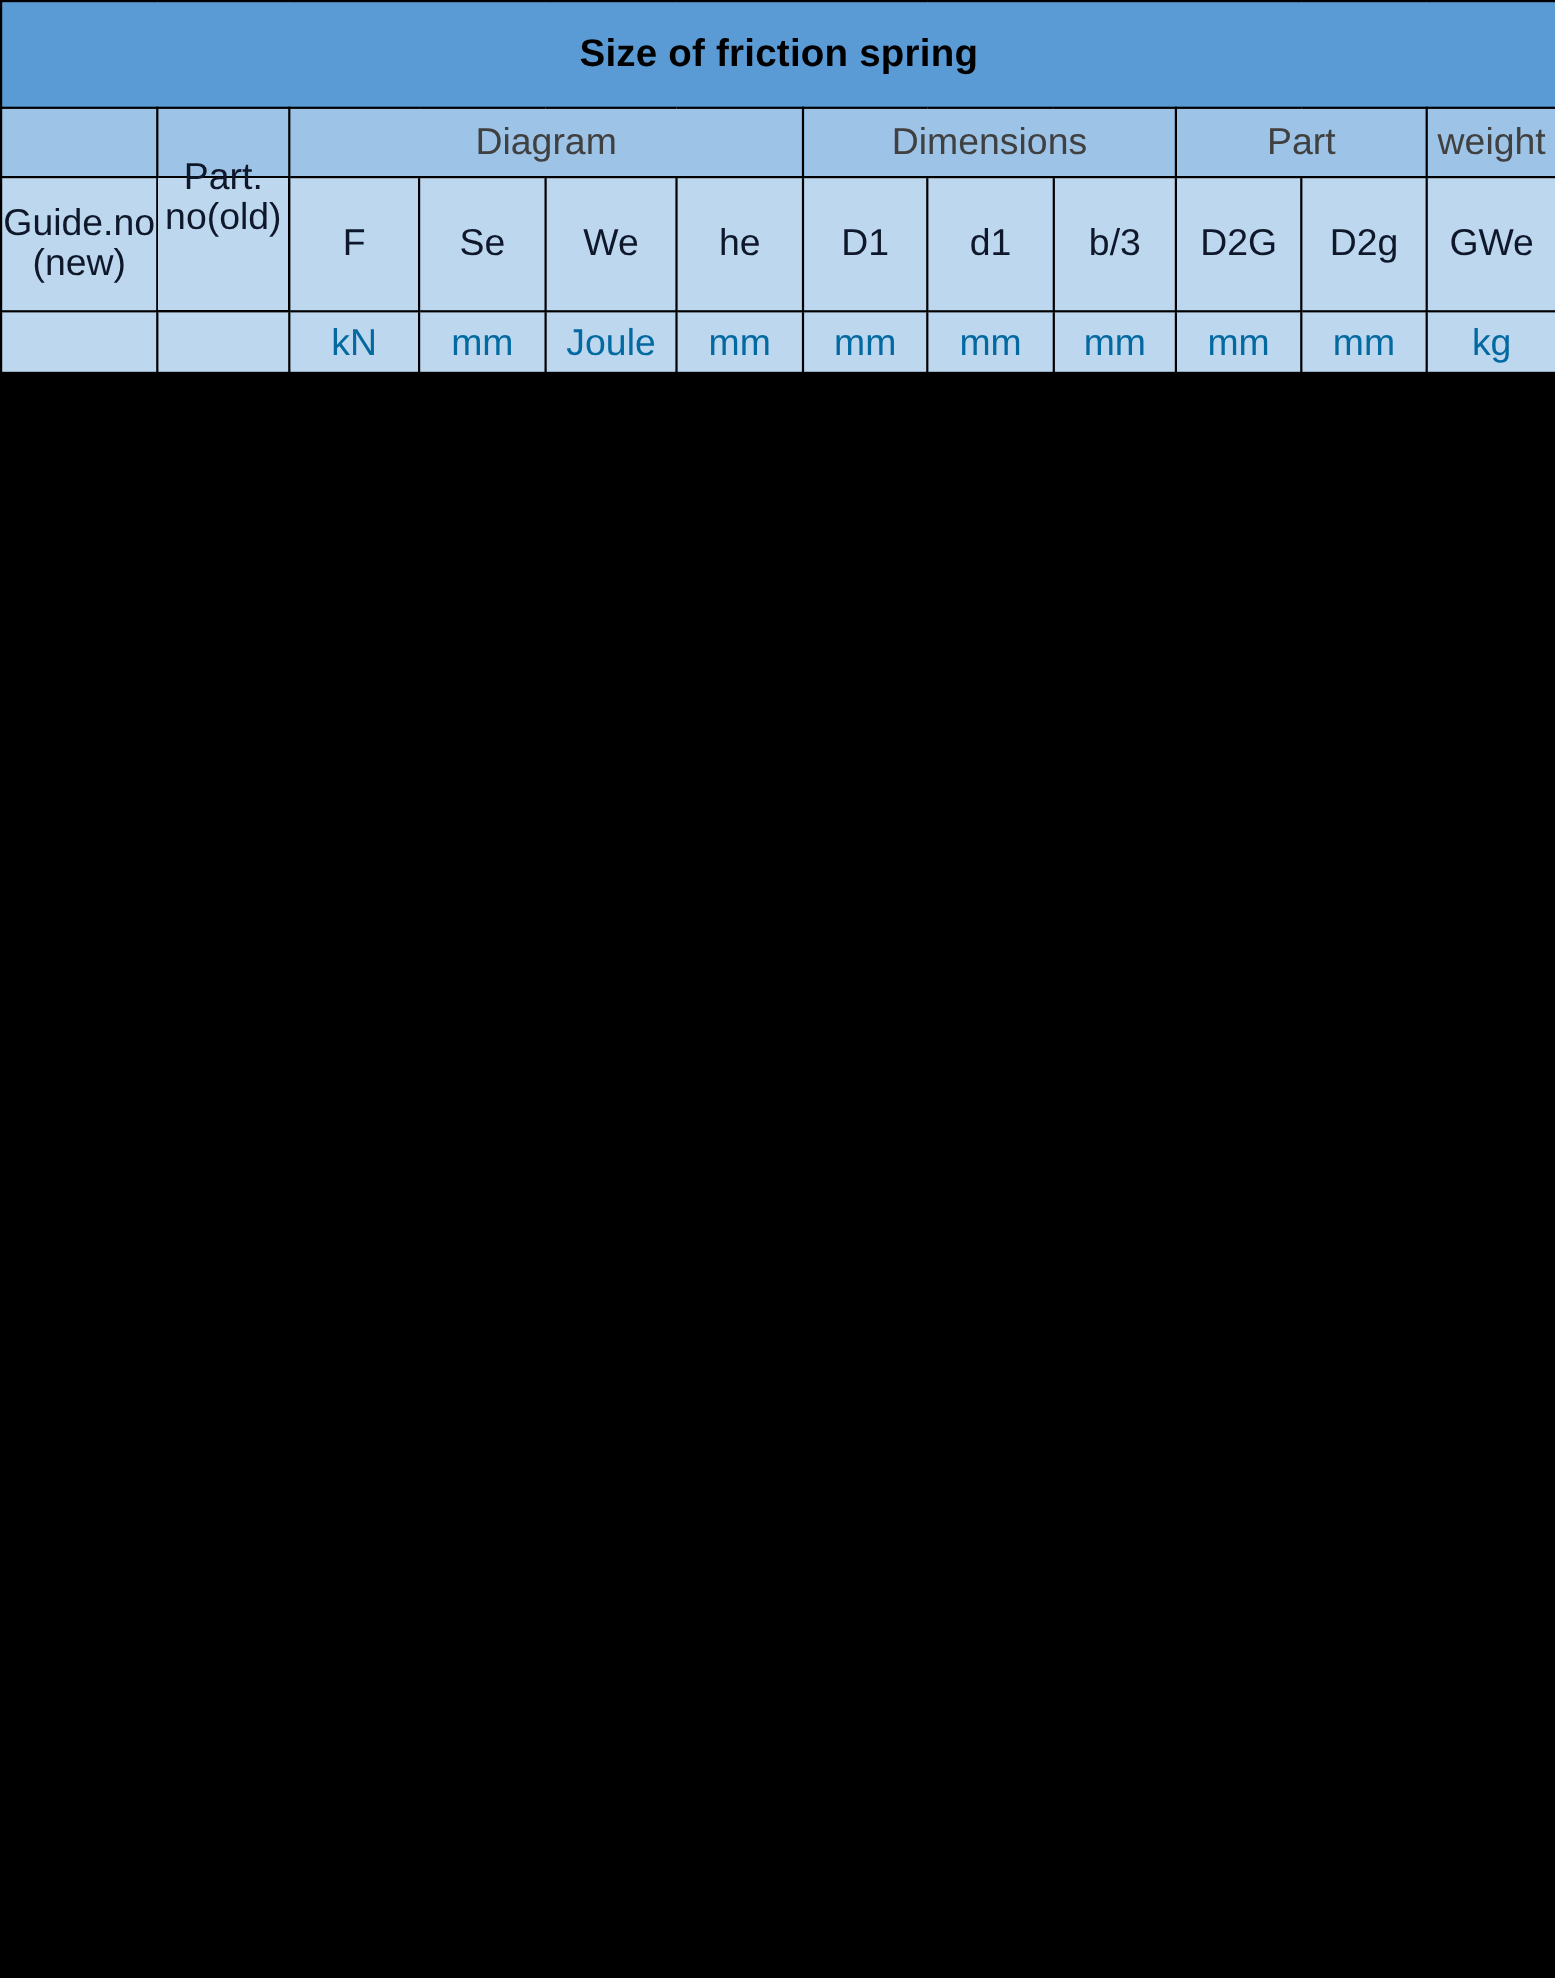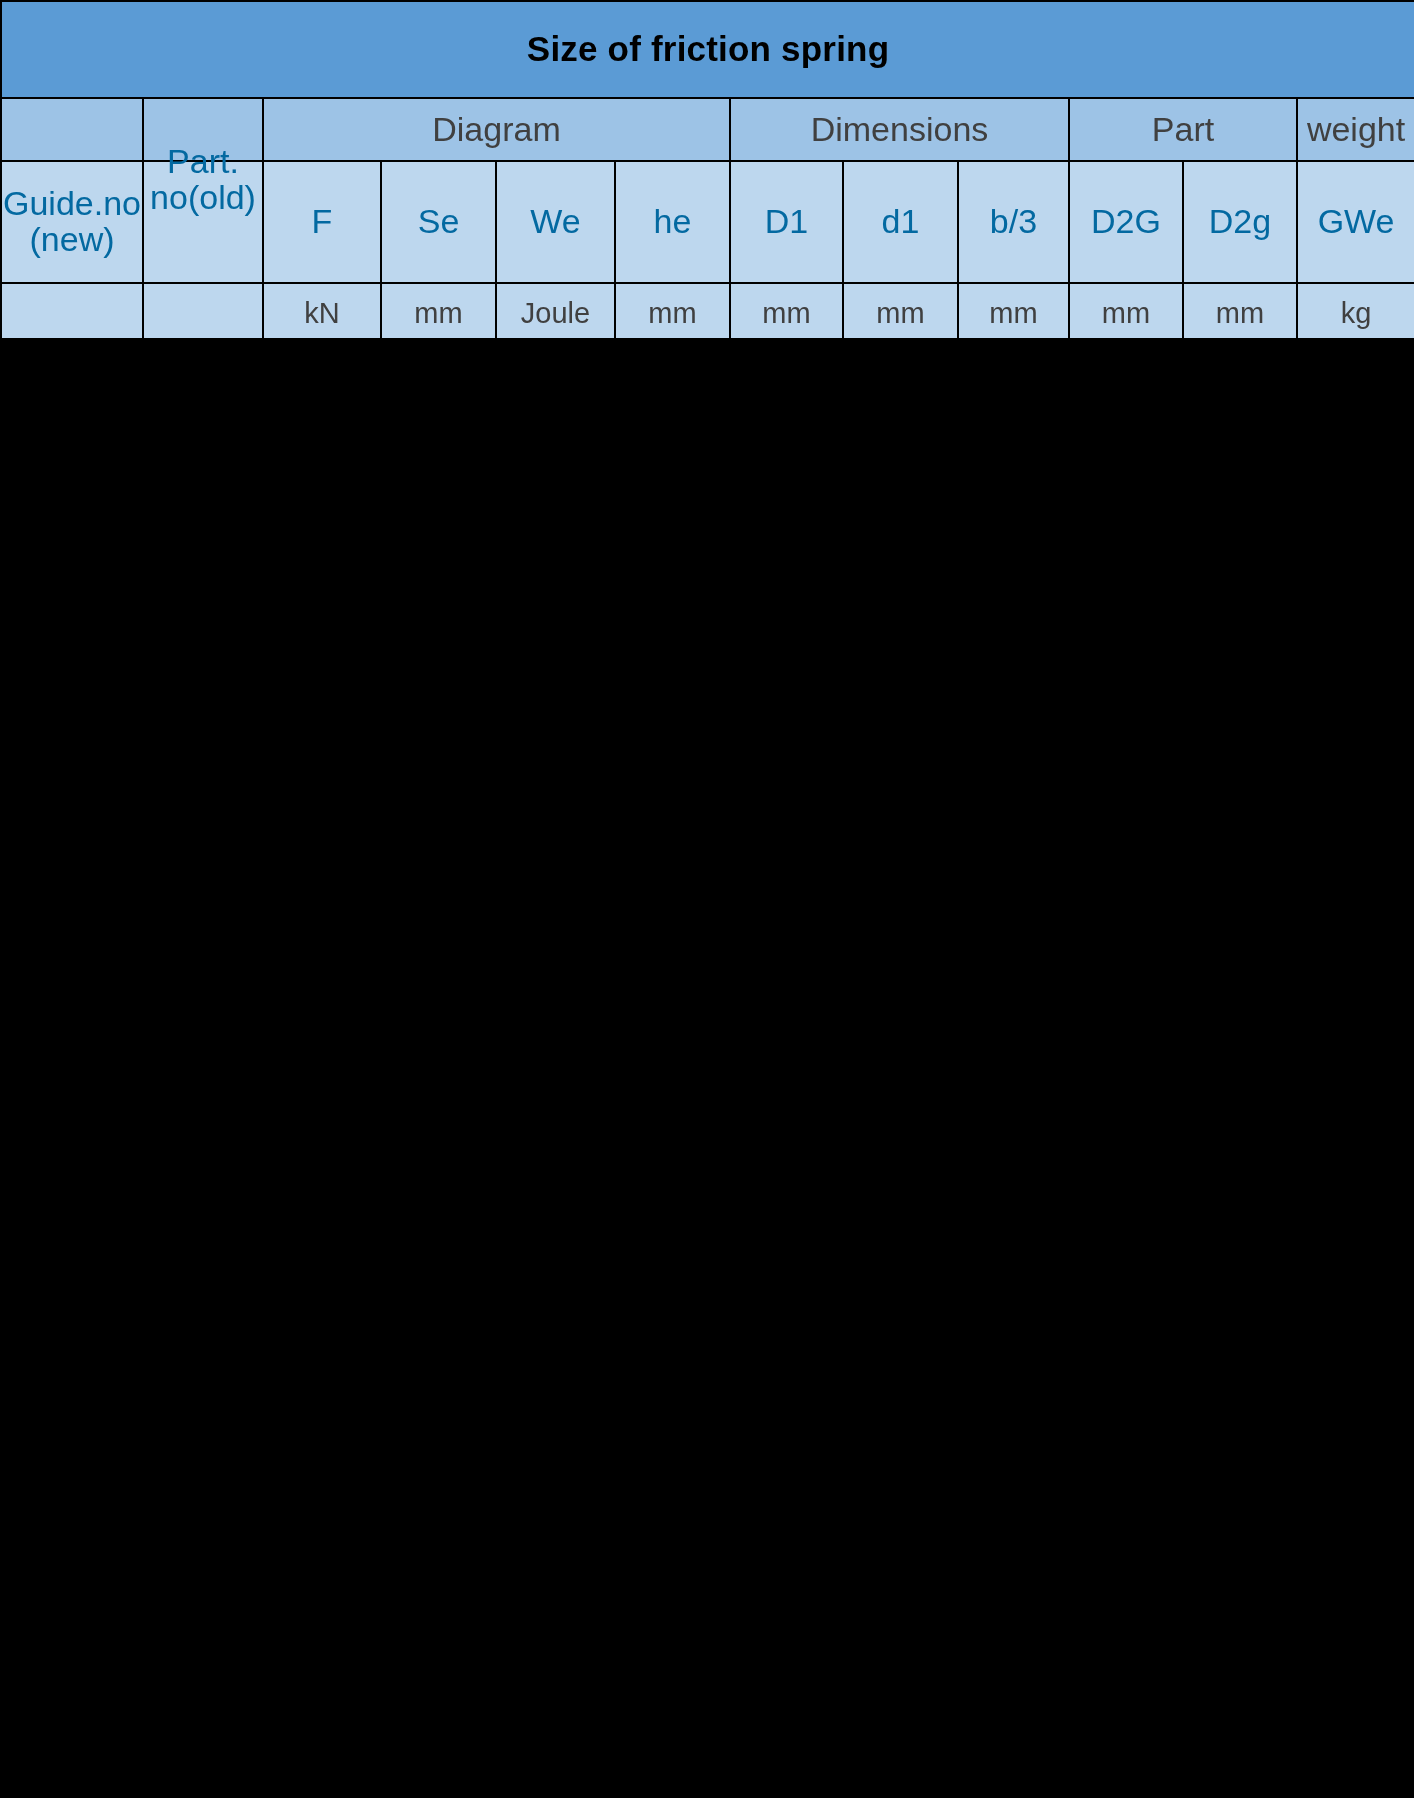--- a/index.html
+++ b/index.html
@@ -55,21 +55,21 @@
     font-weight: normal;
   }
   .group-row td.blank {
     color: #9DC3E6;
   }
 
   
   .col-row td {
     height: 120px;
     background: #BDD7EE;
-    color: #0369a1;
+    color: #0f172a;
     font-size: 34px;
     font-weight: normal;
   }
   
   .col-row td.overflow-cell {
     position: relative;
     overflow: hidden;
     line-height: 1.05;
   }
   .col-row td.overflow-cell .overflow-text {
@@ -77,22 +77,22 @@
     left: 0;
     right: 0;
     top: -18px;
     display: block;
   }
 
   
   .unit-row td {
     height: 58px;
     background: #BDD7EE;
-    color: #404040;
-    font-size: 29px;
+    color: #0369a1;
+    font-size: 34px;
   }
 
   
   #page-background {
     position: absolute;
     left: 0;
     top: 338px;
     width: 1414px;
     height: 1460px;
     background: #000000;

